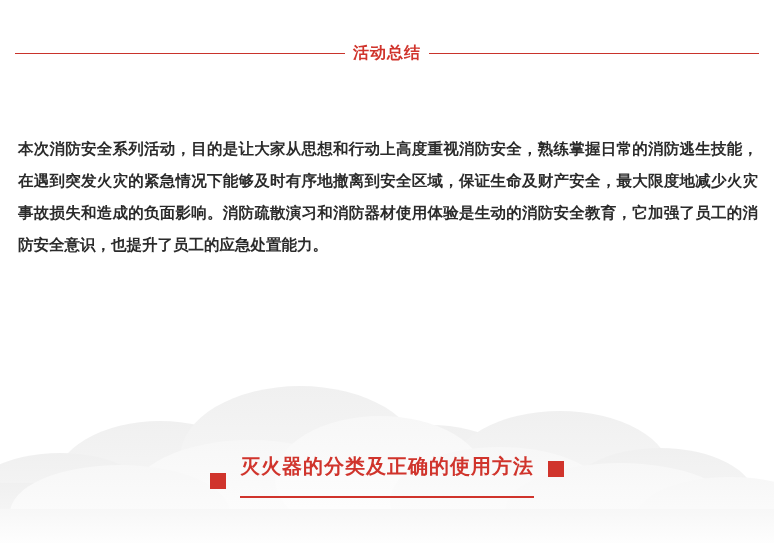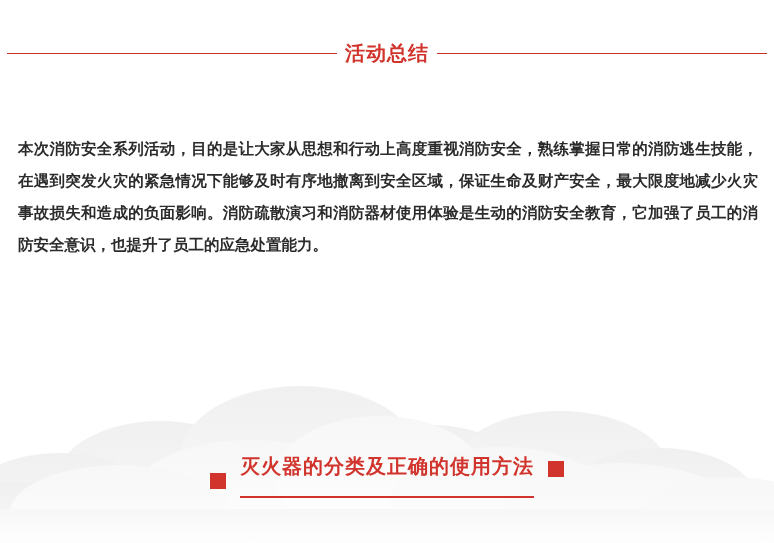--- a/index.html
+++ b/index.html
@@ -28,21 +28,21 @@
   }
   .rule {
     height: 1px;
     background: #c9332b;
     flex: 0 0 auto;
   }
   .rule-left { width: 330px; margin-right: 8px; }
   .rule-right { width: 330px; margin-left: 8px; }
   .top-heading-text {
     color: #d0342c;
-    font-size: 20px;
+    font-size: 16px;
     font-weight: bold;
     letter-spacing: 1px;
     white-space: nowrap;
   }
 
   
   .paragraph {
     position: absolute;
     top: 133px;
     left: 18px;

